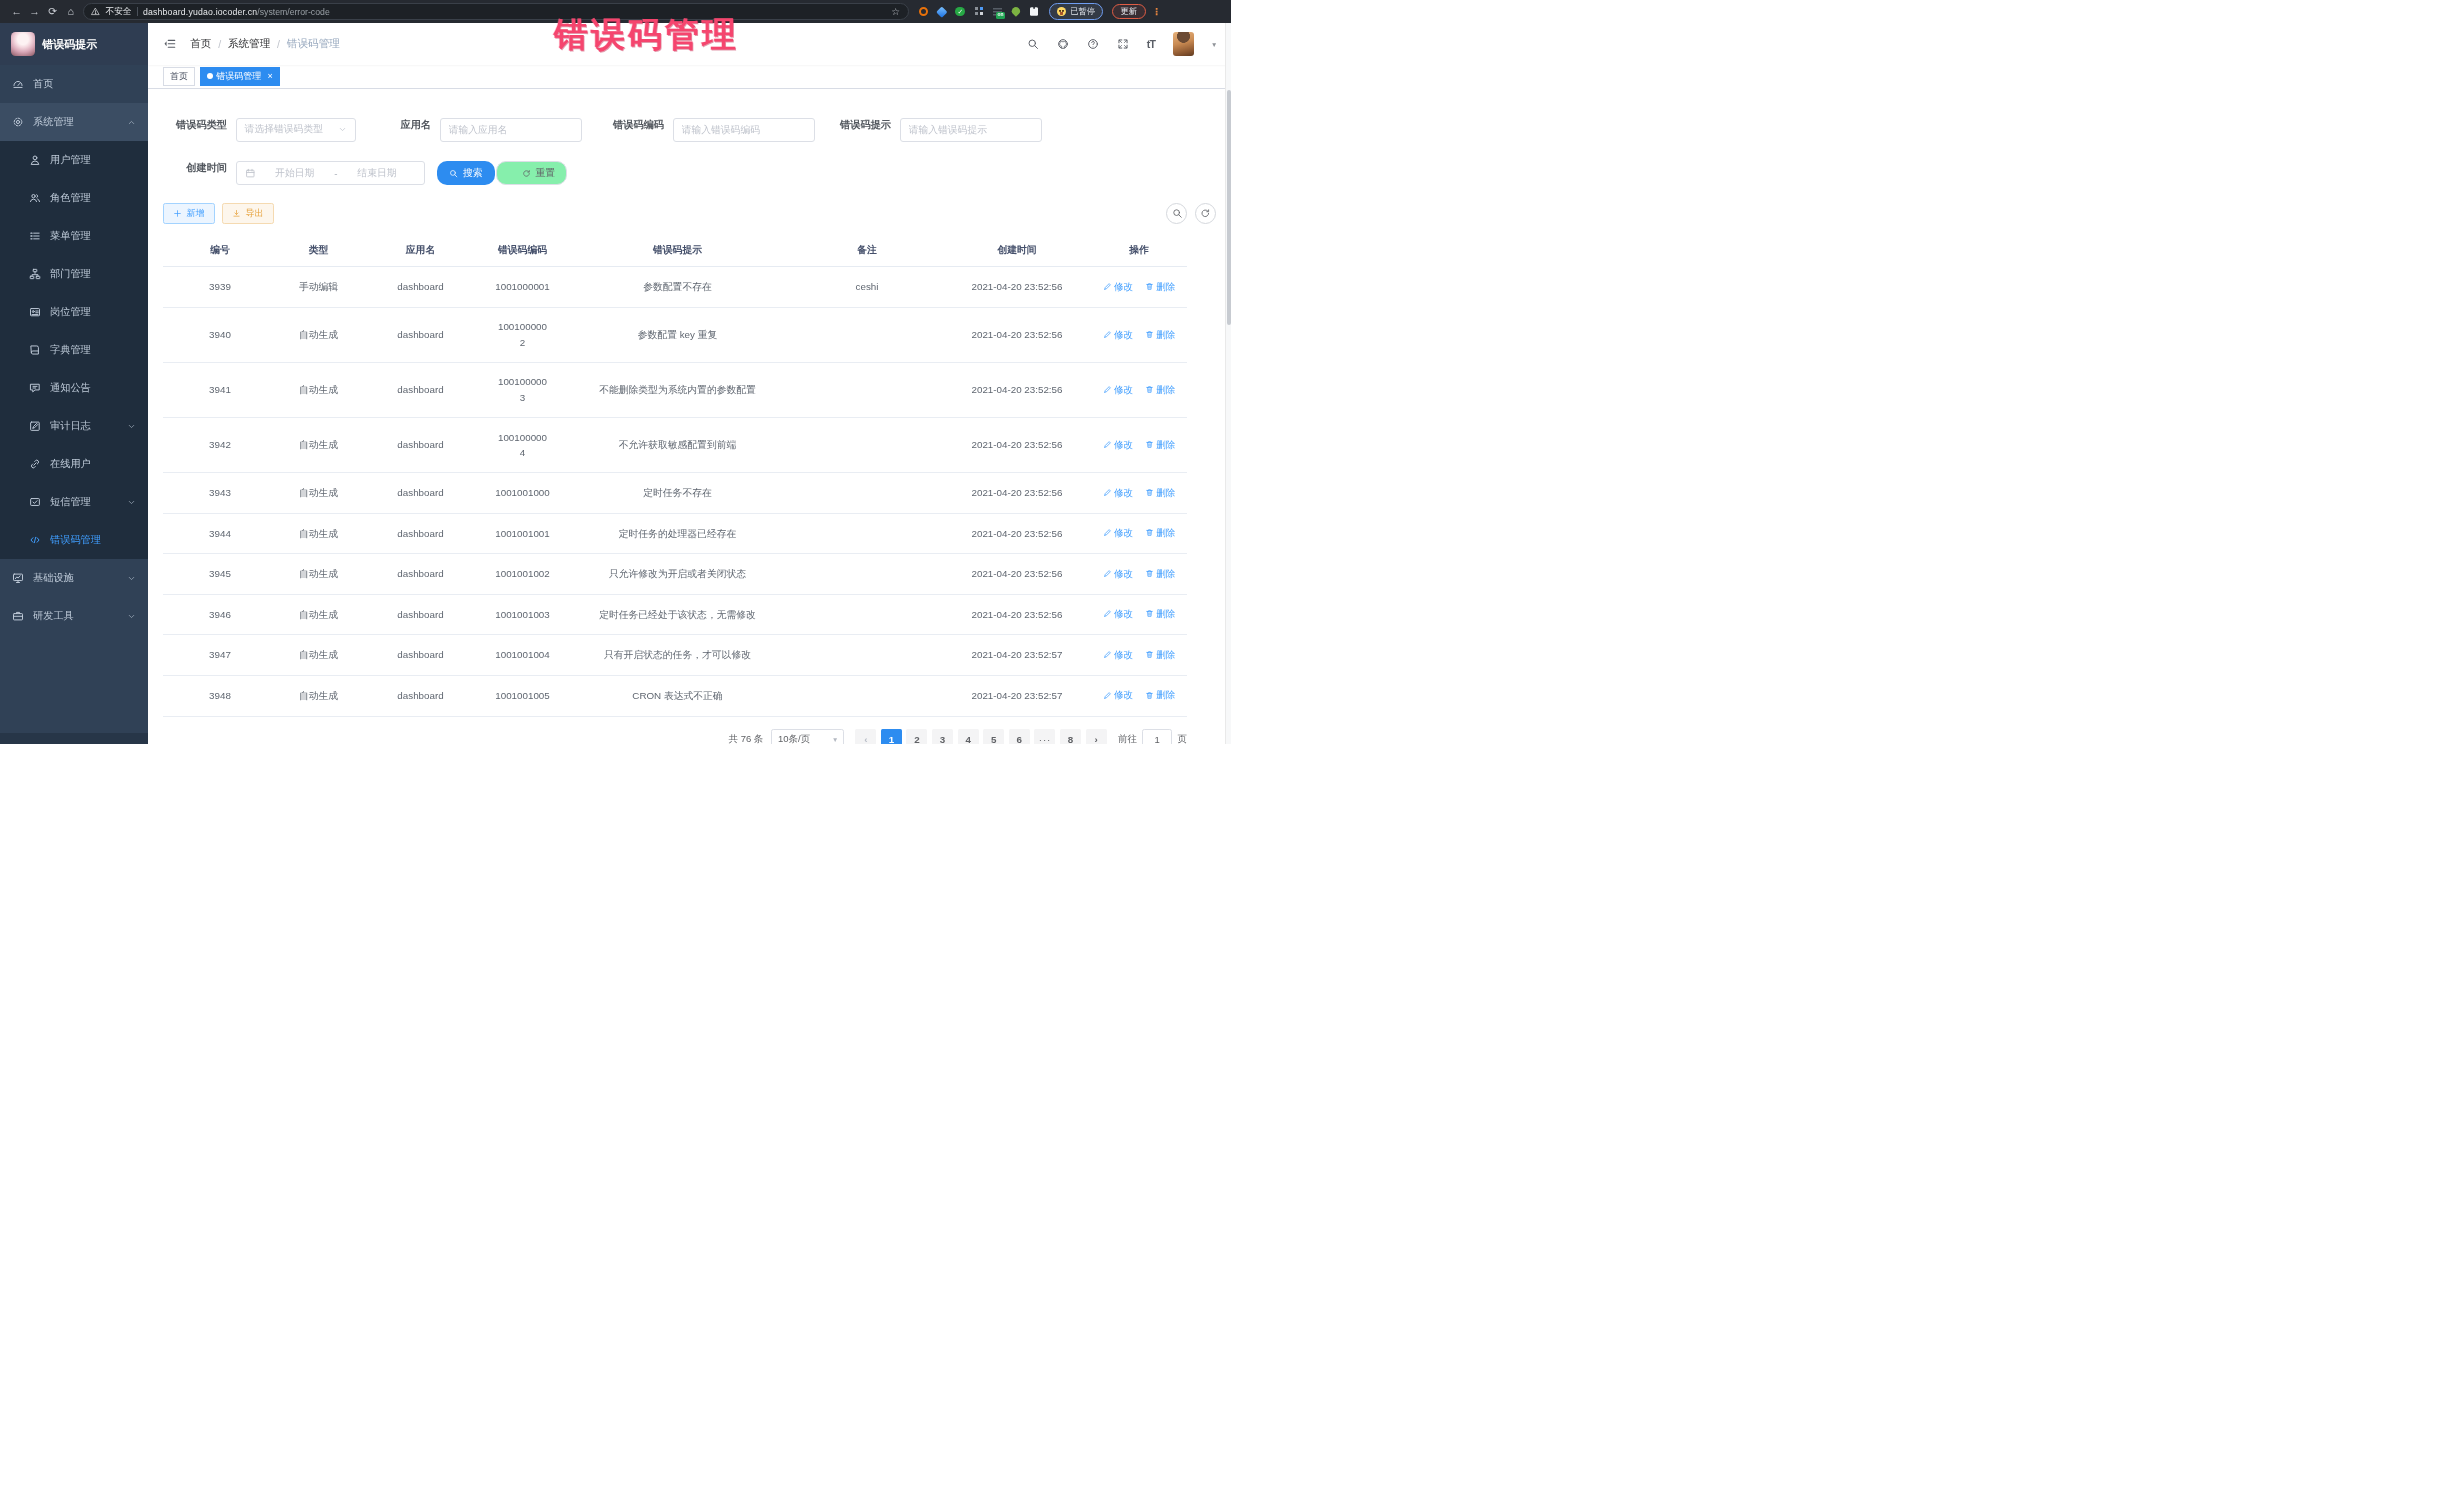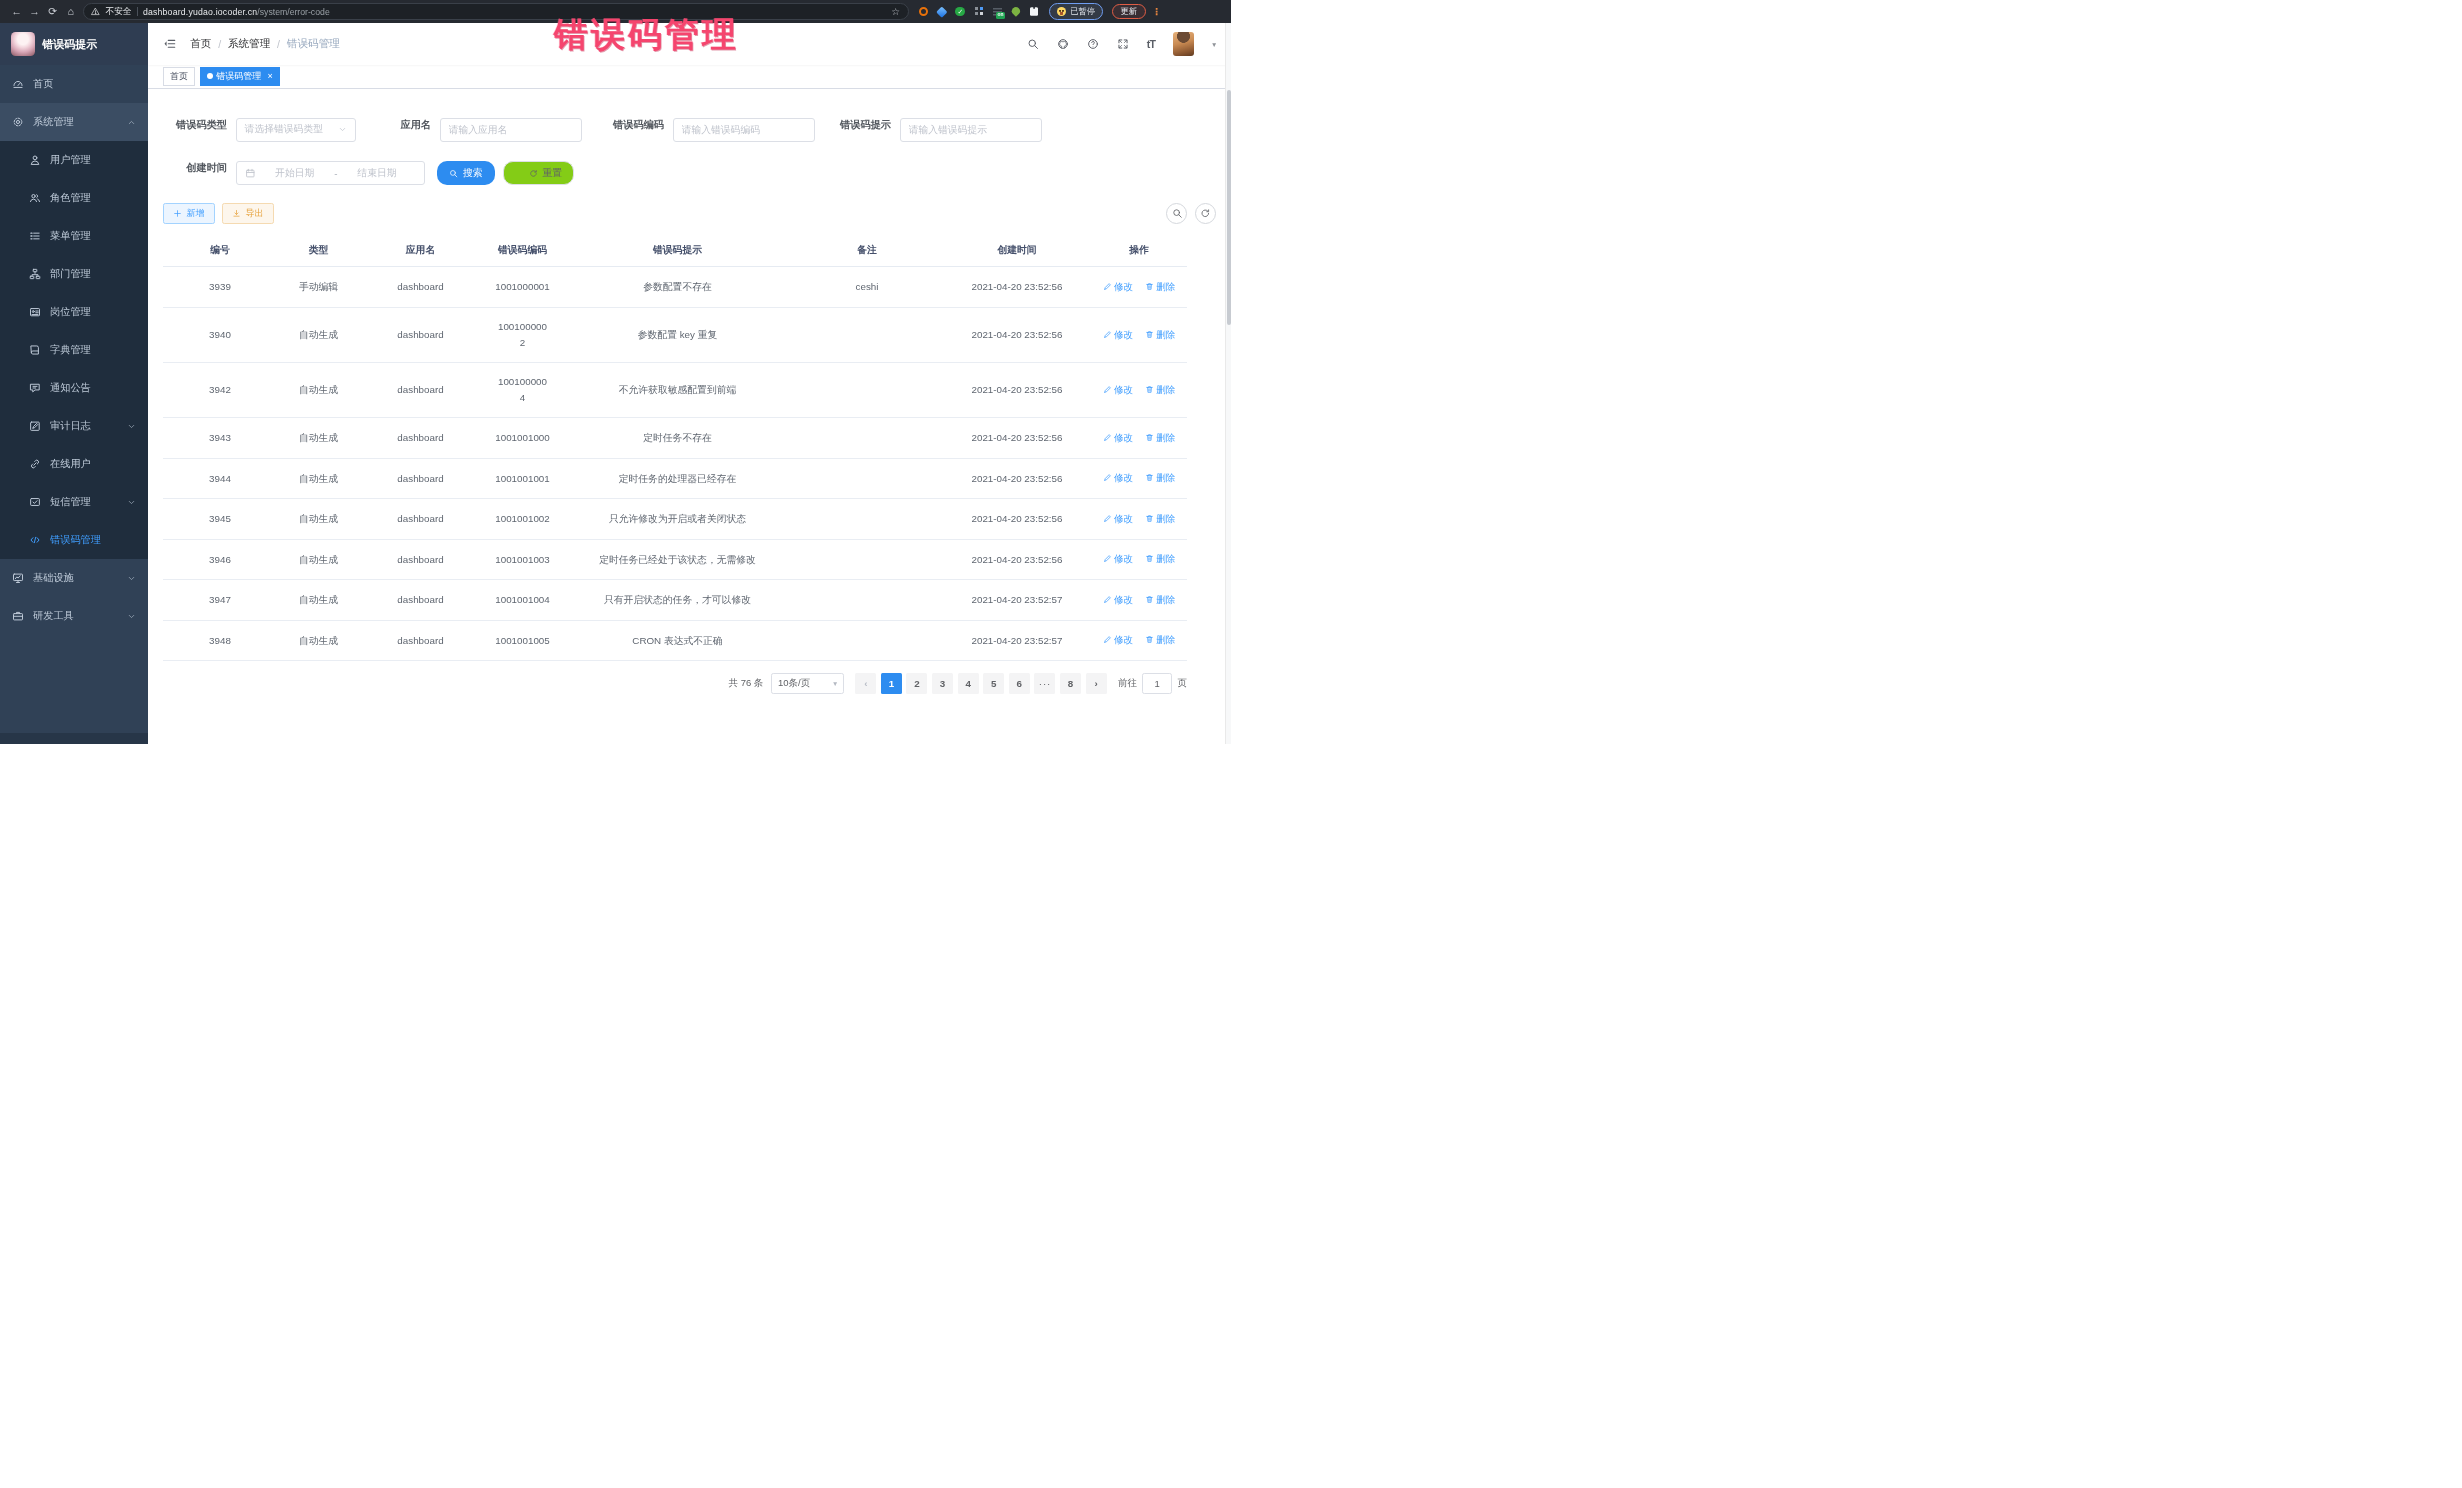--- a/index.html
+++ b/index.html
@@ -94,21 +94,21 @@
   .fctrl{height:24px;border:0.8px solid #dcdfe6;border-radius:3px;background:#fff;display:flex;align-items:center;padding:0 7.6px;margin-left:9px;font-size:9.8px;color:#bfc3cc;}
   .sel{width:120px;justify-content:space-between;cursor:pointer;}
   .inp{width:142px;}
   .inp input{border:none;outline:none;width:100%;font-size:9.8px;color:#606266;font-family:inherit;}
   .inp input::placeholder{color:#bfc3cc;}
   .gap1{margin-left:33px;} .gap2{margin-left:27px;} .gap3{margin-left:21px;}
   .daterange{width:189px;justify-content:space-between;cursor:pointer;color:#a9aeb8;}
   .dr-ph{color:#bfc3cc;flex:1;text-align:center;}
   .btn{height:24px;border-radius:10px;font-size:9.8px;display:inline-flex;align-items:center;gap:4.5px;padding:0 11.4px;cursor:pointer;border:0.8px solid transparent;font-family:inherit;}
   .btn-primary{background:var(--accent);color:#fff;margin-left:12px;}
-  .btn-plain{background:#84cc16;border-color:#dcdfe6;color:#606266;margin-left:8px;padding-left:25px;}
+  .btn-plain{background:#86efac;border-color:#dcdfe6;color:#606266;margin-left:1px;padding-left:25px;}
   .toolbar{margin-top:18px;display:flex;align-items:center;}
   .btn-mini{height:21px;font-size:9px;padding:0 9px;border-radius:2.3px;}
   .btn-add{background:#ecf5ff;border:0.8px solid #a3d3ff;color:#409eff;}
   .btn-export{background:#fdf6ec;border:0.8px solid #f5dab1;color:var(--warn);margin-left:7.6px;}
   .tool-right{margin-left:auto;display:flex;gap:7.6px;}
   .circle-btn{width:21px;height:21px;border-radius:50%;border:0.8px solid #d5d8dd;background:#fff;color:#606266;display:flex;align-items:center;justify-content:center;cursor:pointer;}
 
   
   table.grid{margin-top:10.6px;width:1024px;border-collapse:collapse;table-layout:fixed;}
   .grid th{height:32px;font-size:9.8px;font-weight:bold;color:#45506b;border-bottom:0.8px solid #e6ebf2;text-align:center;padding:0 4.5px;}
@@ -503,20 +503,41 @@
               </svg>
               <span>修改</span>
             </a><a class="act">
               <svg class="ic i12" viewBox="0 0 16 16">
                 <path d="M3 4.3h10M6.3 4.3V3h3.4v1.3M4.6 4.3l.6 8.7h5.6l.6-8.7M6.9 6.8v3.9M9.1 6.8v3.9"></path>
               </svg>
               <span>删除</span>
             </a></td>
         </tr>
         <tr>
+          <td>3941</td>
+          <td>自动生成</td>
+          <td>dashboard</td>
+          <td class="pre">100100000
+3</td>
+          <td>不能删除类型为系统内置的参数配置</td>
+          <td></td>
+          <td>2021-04-20 23:52:56</td>
+          <td><a class="act">
+              <svg class="ic i12" viewBox="0 0 16 16">
+                <path d="M3.2 12.8l.7-2.9 7-7 2.2 2.2-7 7-2.9.7z"></path>
+              </svg>
+              <span>修改</span>
+            </a><a class="act">
+              <svg class="ic i12" viewBox="0 0 16 16">
+                <path d="M3 4.3h10M6.3 4.3V3h3.4v1.3M4.6 4.3l.6 8.7h5.6l.6-8.7M6.9 6.8v3.9M9.1 6.8v3.9"></path>
+              </svg>
+              <span>删除</span>
+            </a></td>
+        </tr>
+        <tr>
           <td>3942</td>
           <td>自动生成</td>
           <td>dashboard</td>
           <td class="pre">100100000
 4</td>
           <td>不允许获取敏感配置到前端</td>
           <td></td>
           <td>2021-04-20 23:52:56</td>
           <td><a class="act">
               <svg class="ic i12" viewBox="0 0 16 16">

